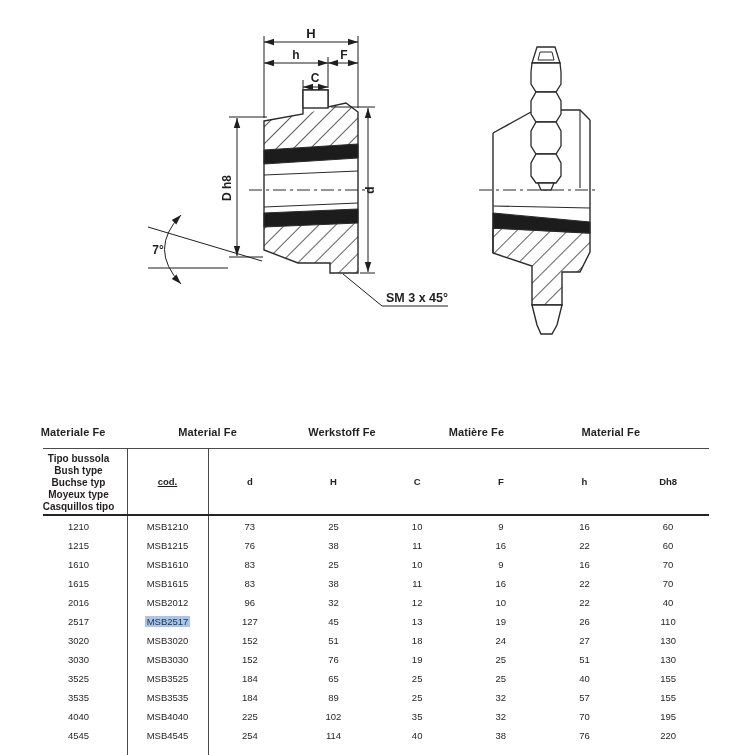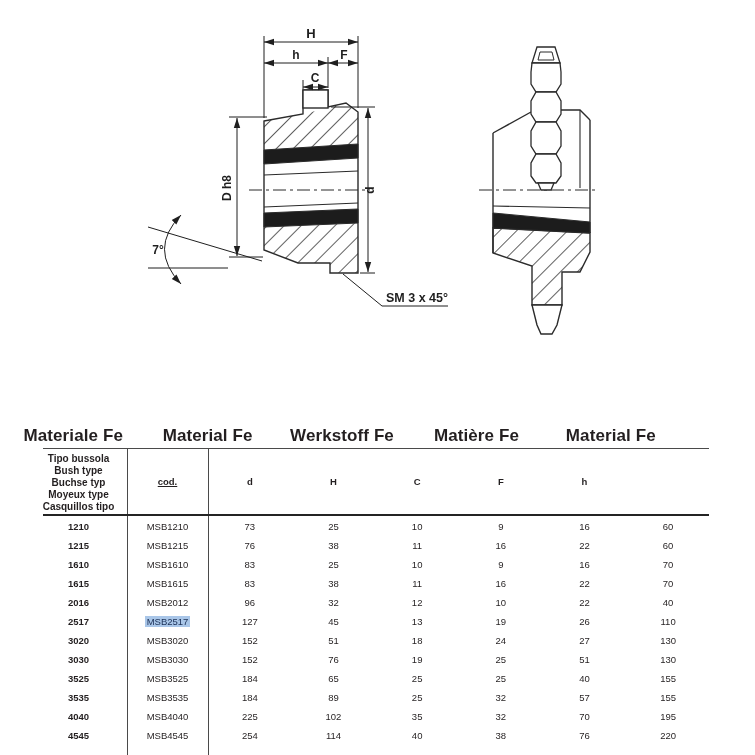--- a/index.html
+++ b/index.html
@@ -6,42 +6,42 @@
     font-family:"Liberation Sans",sans-serif;color:#231f20;}
   .page{position:relative;width:755px;height:755px;background:#fff;}
 
   
   .drawing{position:absolute;left:0;top:0;width:755px;height:420px;}
   svg text{fill:#1f1f1f;}
 
   
   .table-wrap{position:absolute;left:0;top:420px;width:755px;height:335px;}
   .lang-row{position:absolute;left:6px;top:6px;width:672px;display:flex;}
-  .lang-cell{flex:1;text-align:center;font-weight:bold;font-size:17px;letter-spacing:.1px;}
+  .lang-cell{flex:1;text-align:center;font-weight:bold;font-size:11px;letter-spacing:.1px;}
   .rule1{position:absolute;left:43px;top:28px;width:666px;height:1px;background:#4a4a4a;}
   .rule2{position:absolute;left:43px;top:94px;width:666px;height:2px;background:#242424;}
   .vline{position:absolute;top:28px;bottom:0;width:1px;background:#4a4a4a;}
   .vline.v1{left:127px;}
   .vline.v2{left:208px;}
 
   .subhead-type{position:absolute;left:30px;top:33px;width:97px;text-align:center;
     font-weight:bold;font-size:10px;line-height:12px;}
   .subhead-cod{position:absolute;left:127px;top:29px;width:81px;height:65px;
     display:flex;align-items:center;justify-content:center;font-weight:bold;font-size:9.5px;text-decoration:underline;}
   .subhead-letters{position:absolute;left:208px;top:29px;width:502px;height:65px;
     display:grid;grid-template-columns:repeat(6,83.66px);}
   .subhead-letters div{display:flex;align-items:center;justify-content:center;
     font-weight:bold;font-size:9.5px;}
 
   .rows{position:absolute;left:30px;top:97px;width:682px;}
   .row-group{margin:0;}
   .row-group + .row-group{}
   .trow{display:grid;grid-template-columns:97px 81px repeat(6,83.66px);height:19px;align-items:center;}
   .tcell{text-align:center;font-size:9.5px;white-space:nowrap;}
-  .tcell.bold{font-weight:bold;}
+  .tcell.bold{font-weight:normal;}
   .selected{background:#a9c6e8;color:#1a2f55;padding:0 2px;}
 </style>
 </head>
 <body>
 
 <div class="page">
 
   <svg class="drawing" viewBox="0 0 755 420" xmlns="http://www.w3.org/2000/svg">
     <defs>
       <pattern id="hatch" width="12" height="12" patternUnits="userSpaceOnUse" patternTransform="rotate(45)">
@@ -161,20 +161,21 @@
     </div>
 
     <div class="subhead-cod">cod.</div>
 
     <div class="subhead-letters">
       <div>d</div>
       <div>H</div>
       <div>C</div>
       <div>F</div>
       <div>h</div>
+      <div>Dh8</div>
     </div>
 
     <div class="rule2"></div>
 
     <div class="rows" id="table-rows">
         <div class="row-group">
           <div class="trow">
             <div class="tcell bold">1210</div>
             <div class="tcell">MSB1210</div>
             <div class="tcell">73</div>

